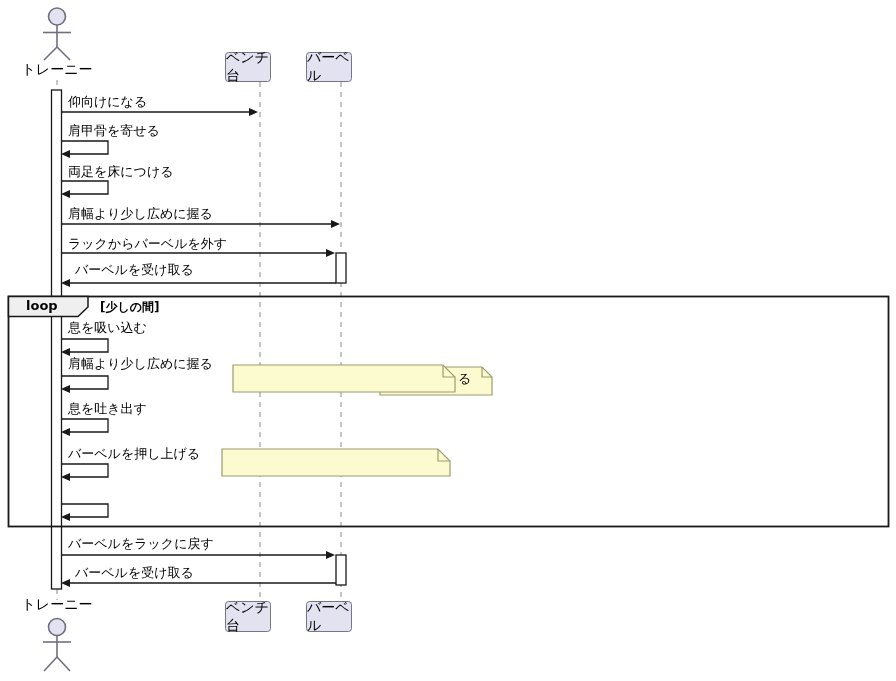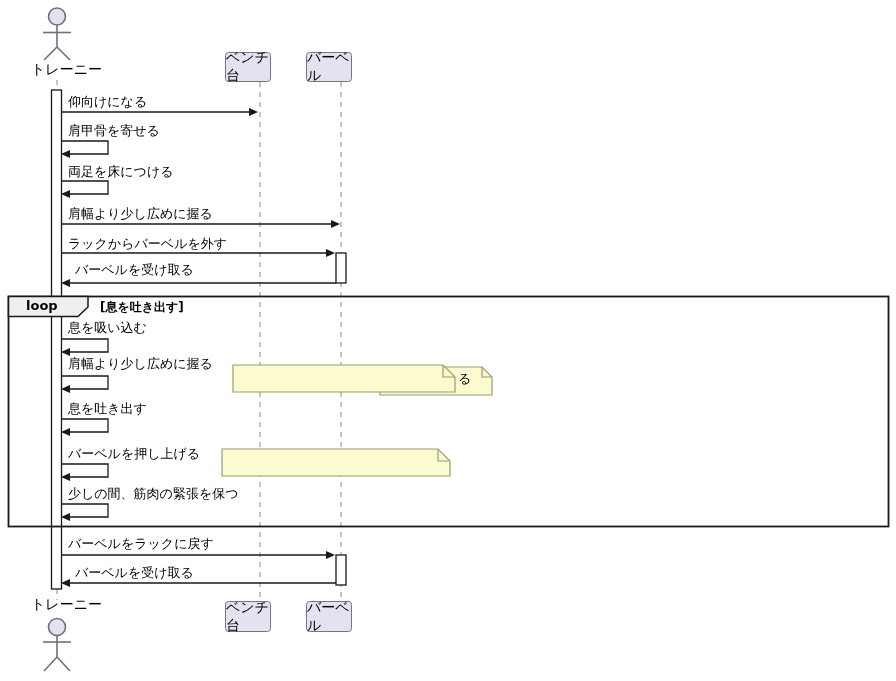--- a/index.html
+++ b/index.html
@@ -15,21 +15,21 @@
   .activation{fill:#ffffff;stroke:var(--line,#181818);stroke-width:1.3;}
   .actorline{stroke:var(--secondary-line,#6f6f82);stroke-width:1.6;fill:none;}
   .actorhead{fill:var(--participant-fill,#e2e2f0);stroke:var(--secondary-line,#6f6f82);stroke-width:1.6;}
   .frame{fill:none;stroke:var(--line,#181818);stroke-width:1.8;}
   .frame-header{fill:var(--loop-header-fill,#efefef);stroke:var(--line,#181818);stroke-width:1.5;}
   .note-shape{fill:var(--note-fill,#fbfbcf);stroke:var(--note-border,#9c9c70);stroke-width:1.2;}
   .note-crease{fill:none;stroke:var(--note-border,#9c9c70);stroke-width:1.2;}
   .label{position:absolute;color:#000;font-size:13px;line-height:15px;white-space:nowrap;}
   .bold{font-weight:bold;}
   .small{font-size:12px;}
-  .actor-label{position:absolute;width:90px;text-align:right;font-size:14px;line-height:16px;color:#000;white-space:nowrap;}
+  .actor-label{position:absolute;width:90px;text-align:center;font-size:14px;line-height:16px;color:#000;white-space:nowrap;}
   .participant-box{
     position:absolute;box-sizing:border-box;width:46px;
     display:flex;align-items:center;justify-content:center;
     background:var(--participant-fill,#e2e2f0);
     border:1.3px solid var(--participant-border,#75758a);
     border-radius:3.5px;font-size:14px;color:#000;
   }
 </style>
 </head>
 <body>
@@ -149,31 +149,30 @@
 
   <div class="actor-label" style="left:12px;top:61px;">トレーニー</div>
   <div class="actor-label" style="left:12px;top:596px;">トレーニー</div>
 
   <div class="participant-box" style="left:225px;top:52px;height:30px;">ベンチ台</div>
   <div class="participant-box" style="left:306px;top:52px;height:30px;">バーベル</div>
   <div class="participant-box" style="left:225px;top:601px;height:31px;">ベンチ台</div>
   <div class="participant-box" style="left:306px;top:601px;height:31px;">バーベル</div>
 
   <div class="label bold" style="left:26px;top:298px;">loop</div>
-  <div class="label bold small" style="left:100px;top:300px;">[息を吐き出す]</div>
+  <div class="label bold small" style="left:100px;top:300px;">[少しの間]</div>
 
   <div class="label" style="left:68px;top:94px;">仰向けになる</div>
   <div class="label" style="left:68px;top:123px;">肩甲骨を寄せる</div>
   <div class="label" style="left:68px;top:164px;">両足を床につける</div>
   <div class="label" style="left:68px;top:206px;">肩幅より少し広めに握る</div>
   <div class="label" style="left:68px;top:236px;">ラックからバーベルを外す</div>
   <div class="label" style="left:75px;top:262px;">バーベルを受け取る</div>
   <div class="label" style="left:68px;top:320px;">息を吸い込む</div>
   <div class="label" style="left:68px;top:356px;">肩幅より少し広めに握る</div>
   <div class="label" style="left:68px;top:401px;">息を吐き出す</div>
   <div class="label" style="left:68px;top:446px;">バーベルを押し上げる</div>
-  <div class="label" style="left:68px;top:486px;">少しの間、筋肉の緊張を保つ</div>
   <div class="label" style="left:68px;top:536px;">バーベルをラックに戻す</div>
   <div class="label" style="left:75px;top:565px;">バーベルを受け取る</div>
 
   <div class="label" style="left:458px;top:371px;">る</div>
 
 </div>
 
 </body></html>

